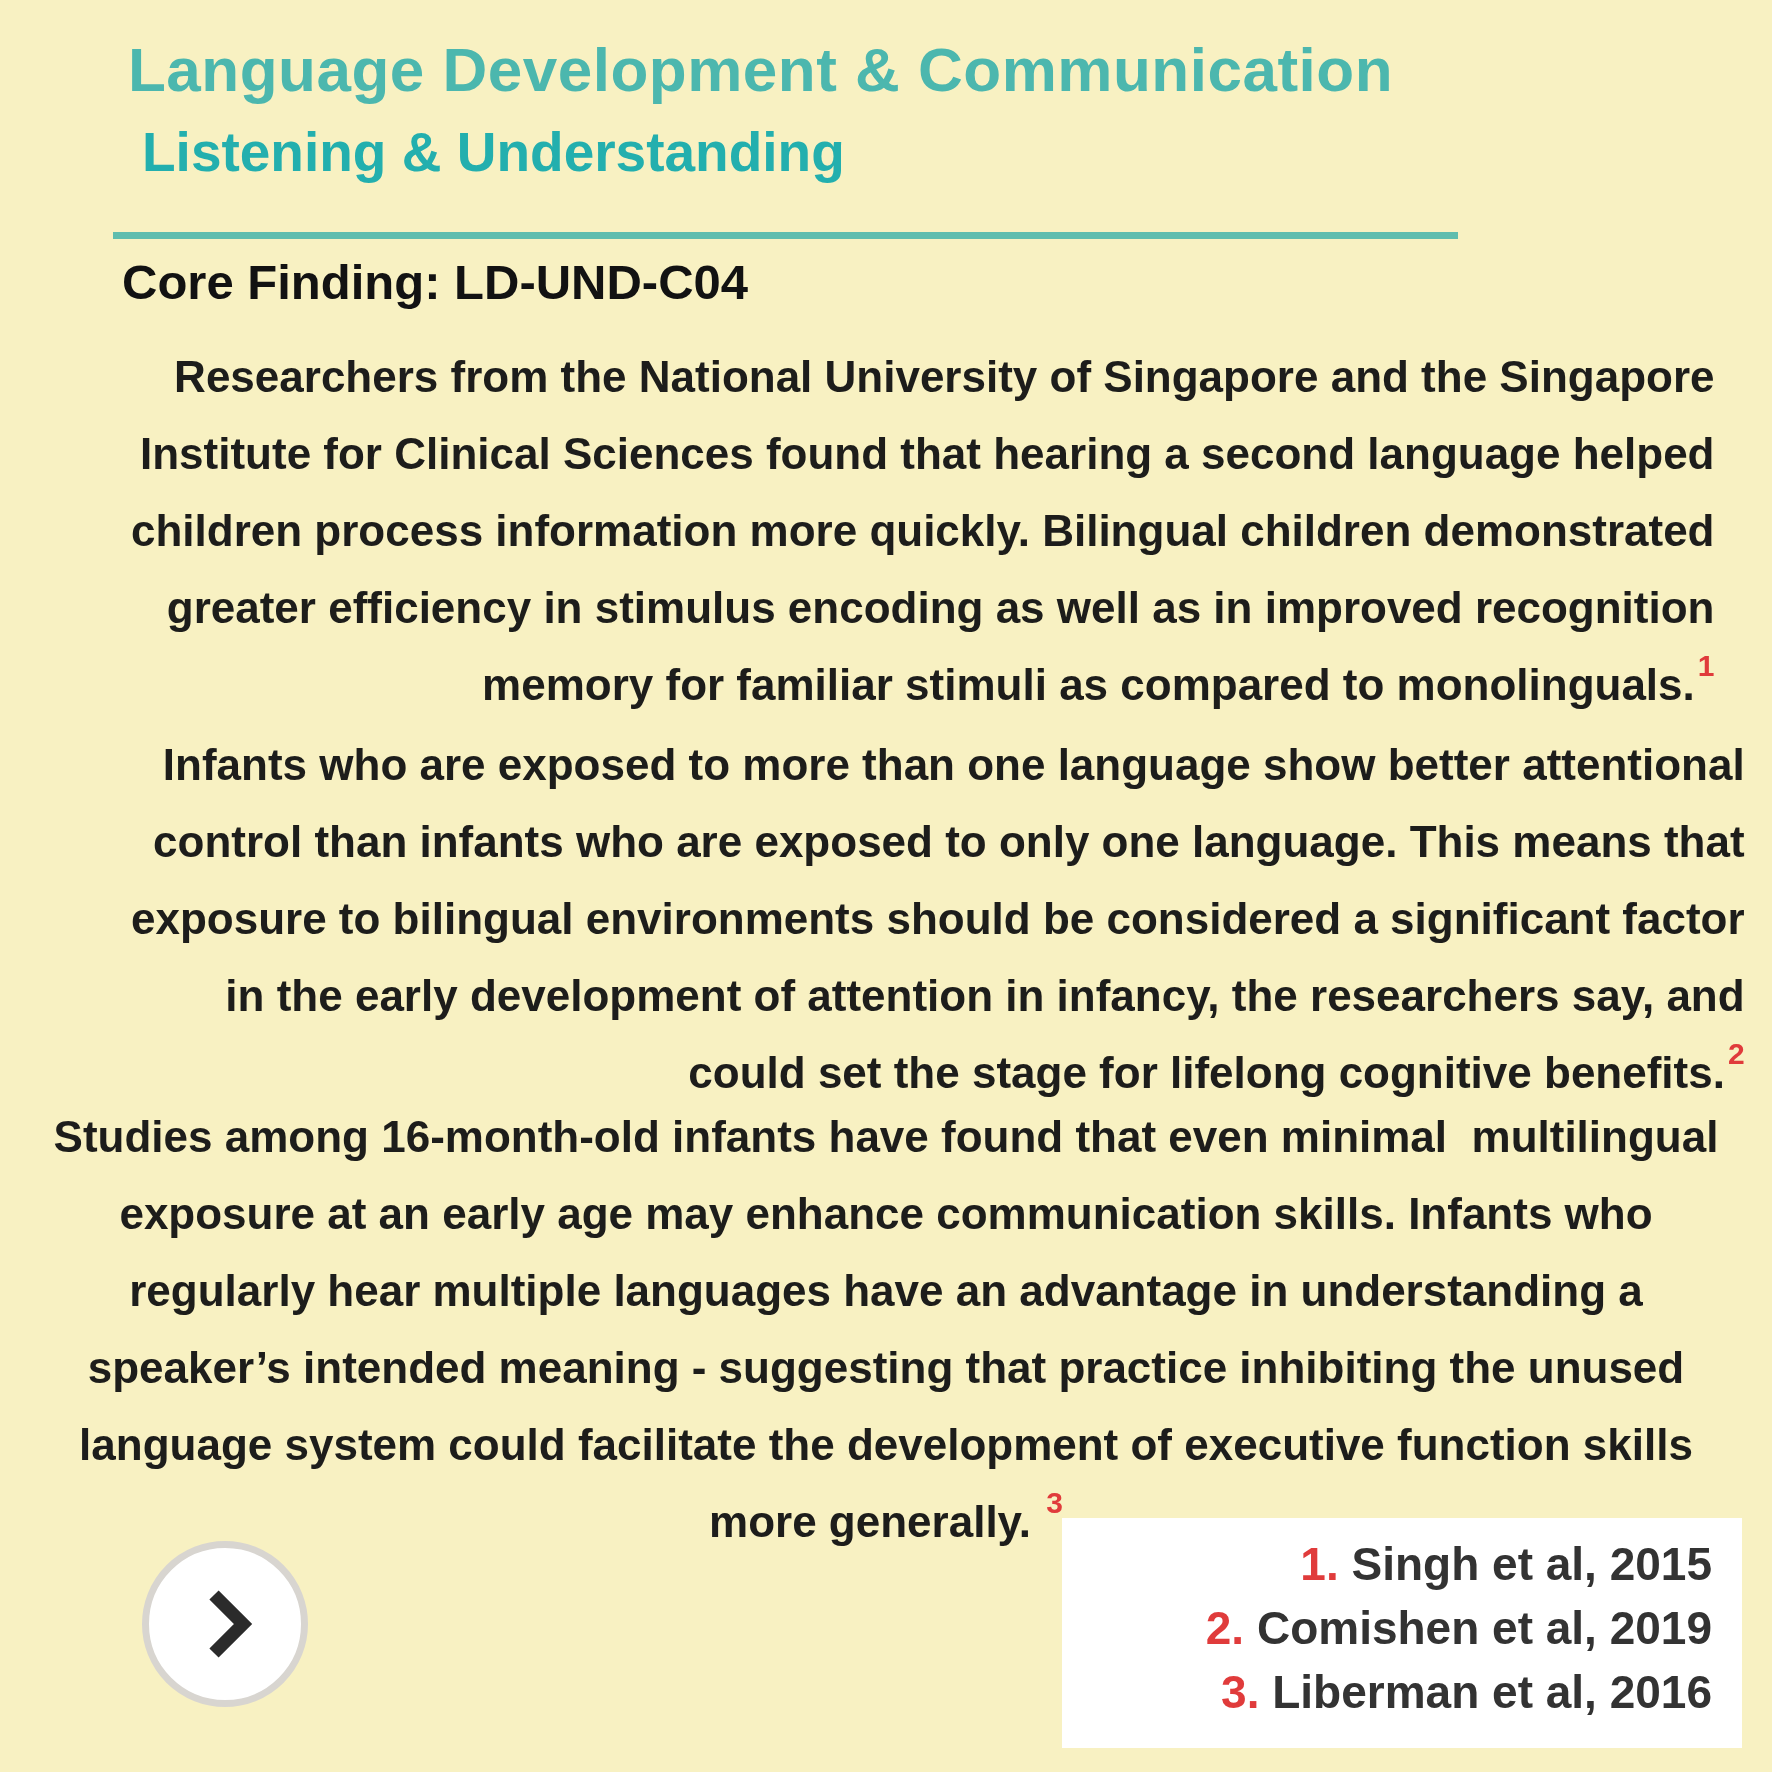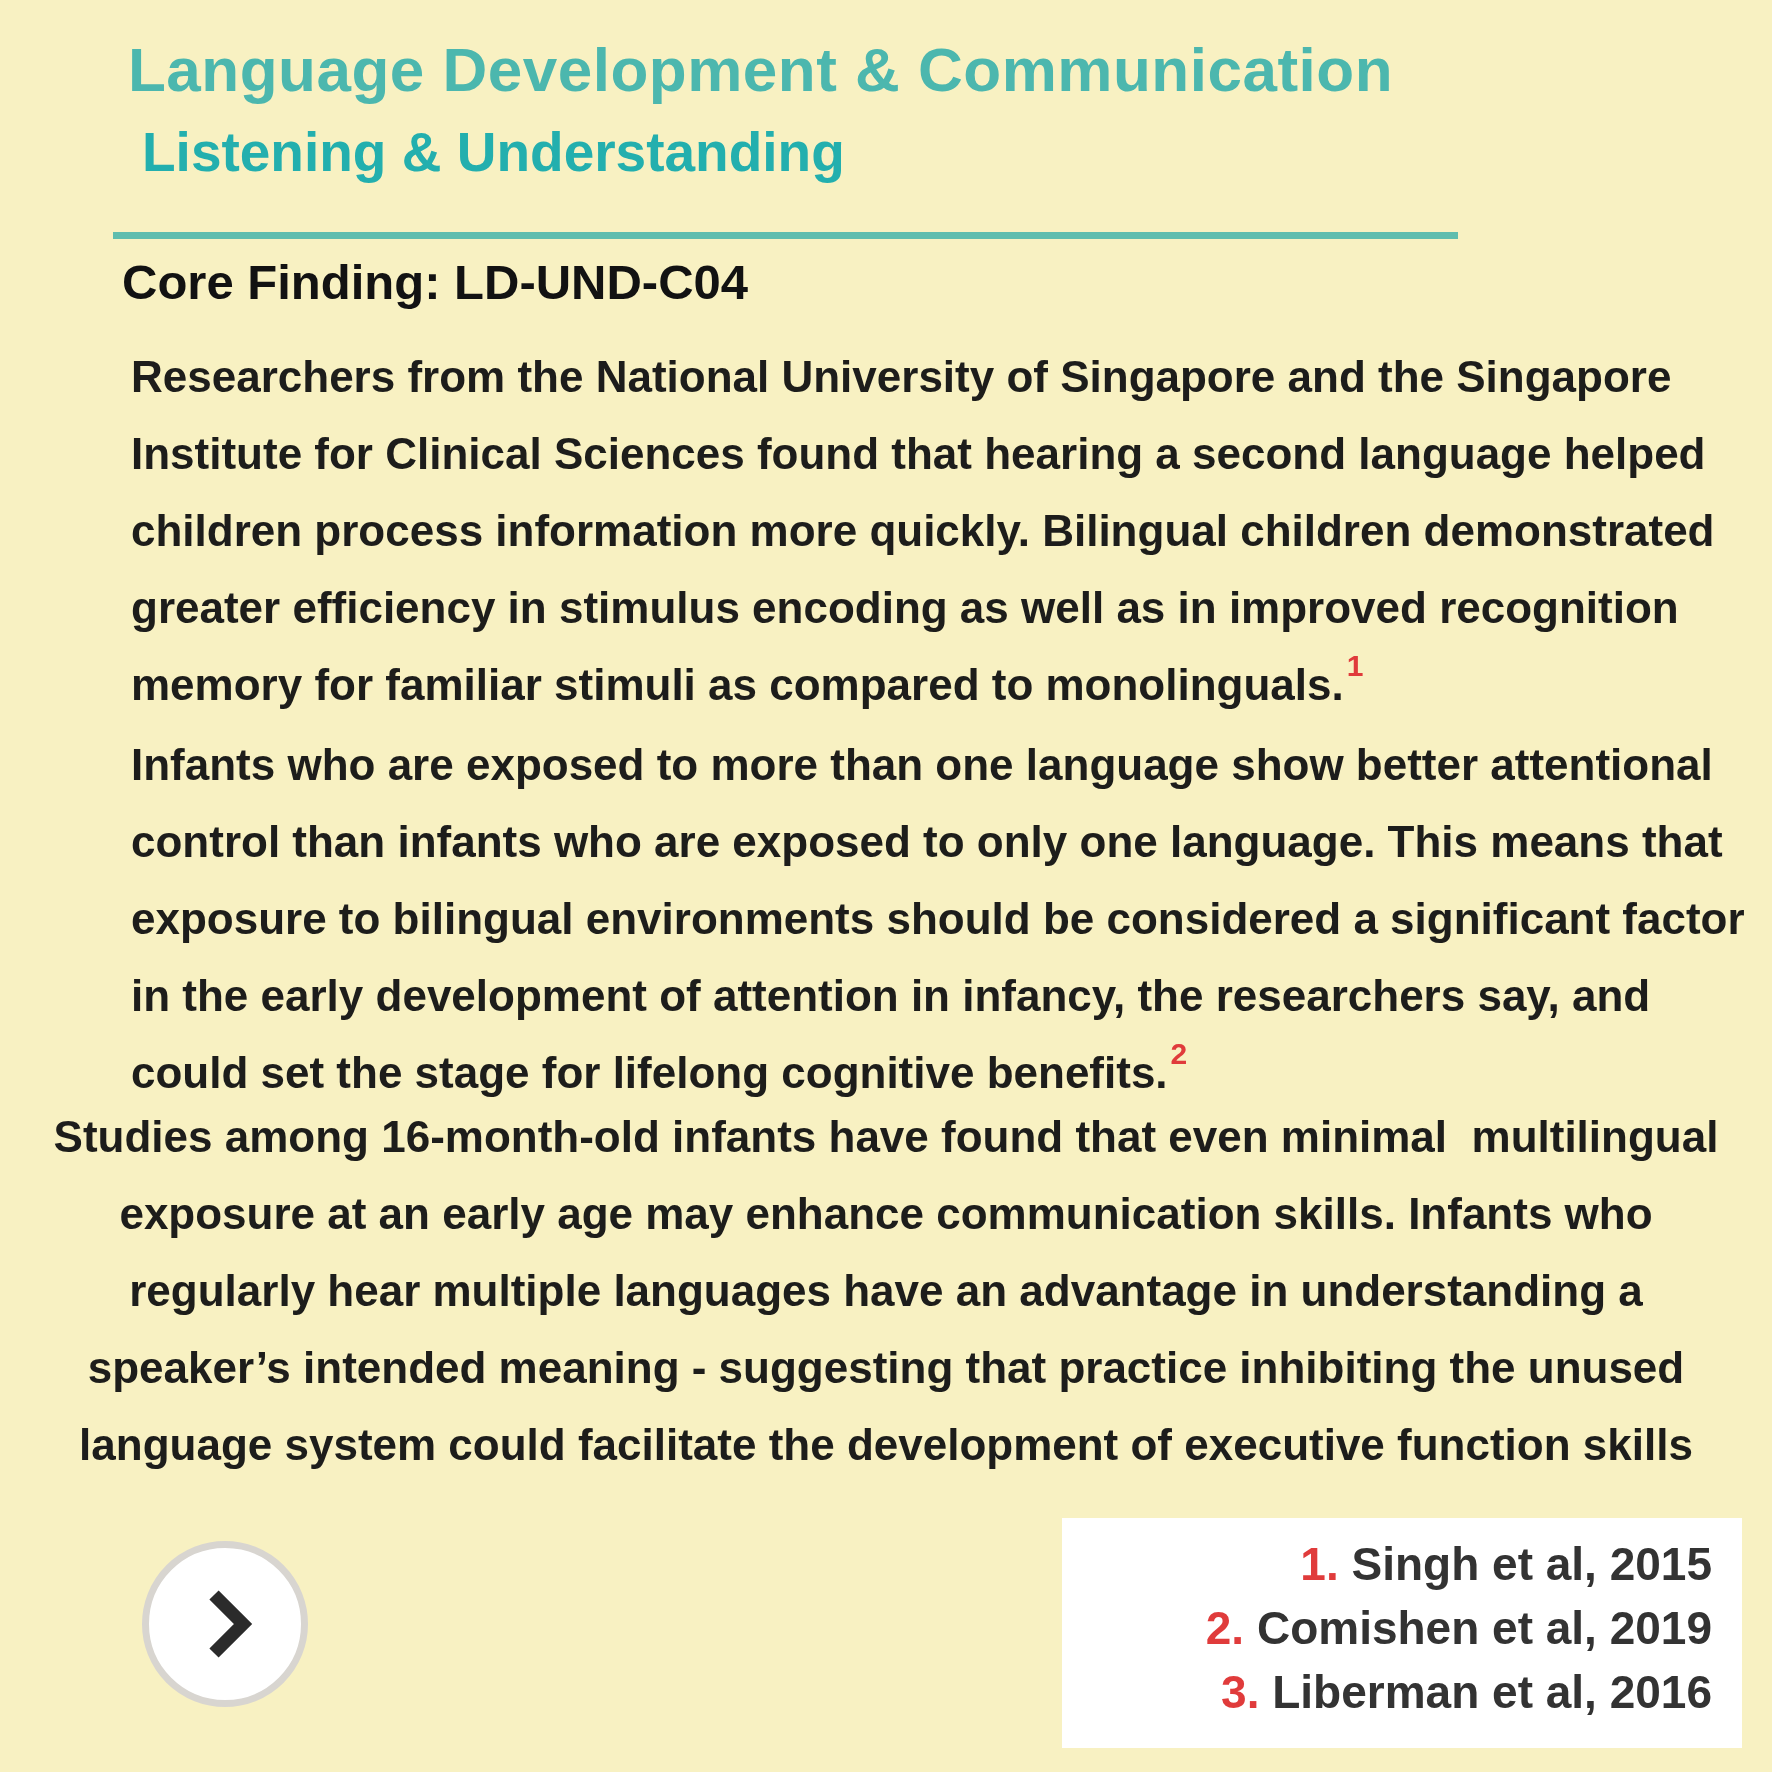--- a/index.html
+++ b/index.html
@@ -36,20 +36,21 @@
     font-size: 49px; font-weight: 800;
     color: #121212;
     white-space: pre;
   }
 
   .para {
     font-size: 44px;
     font-weight: 600;
     line-height: 77px;
     color: #1D1D1B;
+    text-align: right;
   }
   .para .line { white-space: pre; }
   .p1 { left: 131px; top: 338px; }
   .p2 { left: 131px; top: 726px; }
   .p3 { left: 0px;  top: 1098px; width: 1772px; text-align: center; }
 
   .sup {
     font-size: 30px;
     font-weight: 800;
     color: #E03B3B;
@@ -112,20 +113,21 @@
   <div class="line">in the early development of attention in infancy, the researchers say, and</div>
   <div class="line"><span>could set the stage for lifelong cognitive benefits.</span><span class="sup">2</span></div>
 </div>
 
 <div class="abs para p3">
   <div class="line">Studies among 16-month-old infants have found that even minimal  multilingual</div>
   <div class="line">exposure at an early age may enhance communication skills. Infants who</div>
   <div class="line">regularly hear multiple languages have an advantage in understanding a</div>
   <div class="line">speaker’s intended meaning - suggesting that practice inhibiting the unused</div>
   <div class="line">language system could facilitate the development of executive function skills</div>
+  <div class="line"><span>more generally. </span><span class="sup">3</span></div>
 </div>
 
 <div class="abs refs-box">
   <div class="ref-line"><span class="ref-num">1.</span><span class="ref-text"> Singh et al, 2015</span></div>
   <div class="ref-line"><span class="ref-num">2.</span><span class="ref-text"> Comishen et al, 2019</span></div>
   <div class="ref-line"><span class="ref-num">3.</span><span class="ref-text"> Liberman et al, 2016</span></div>
 </div>
 
 <div class="abs next-btn">
   <span>

